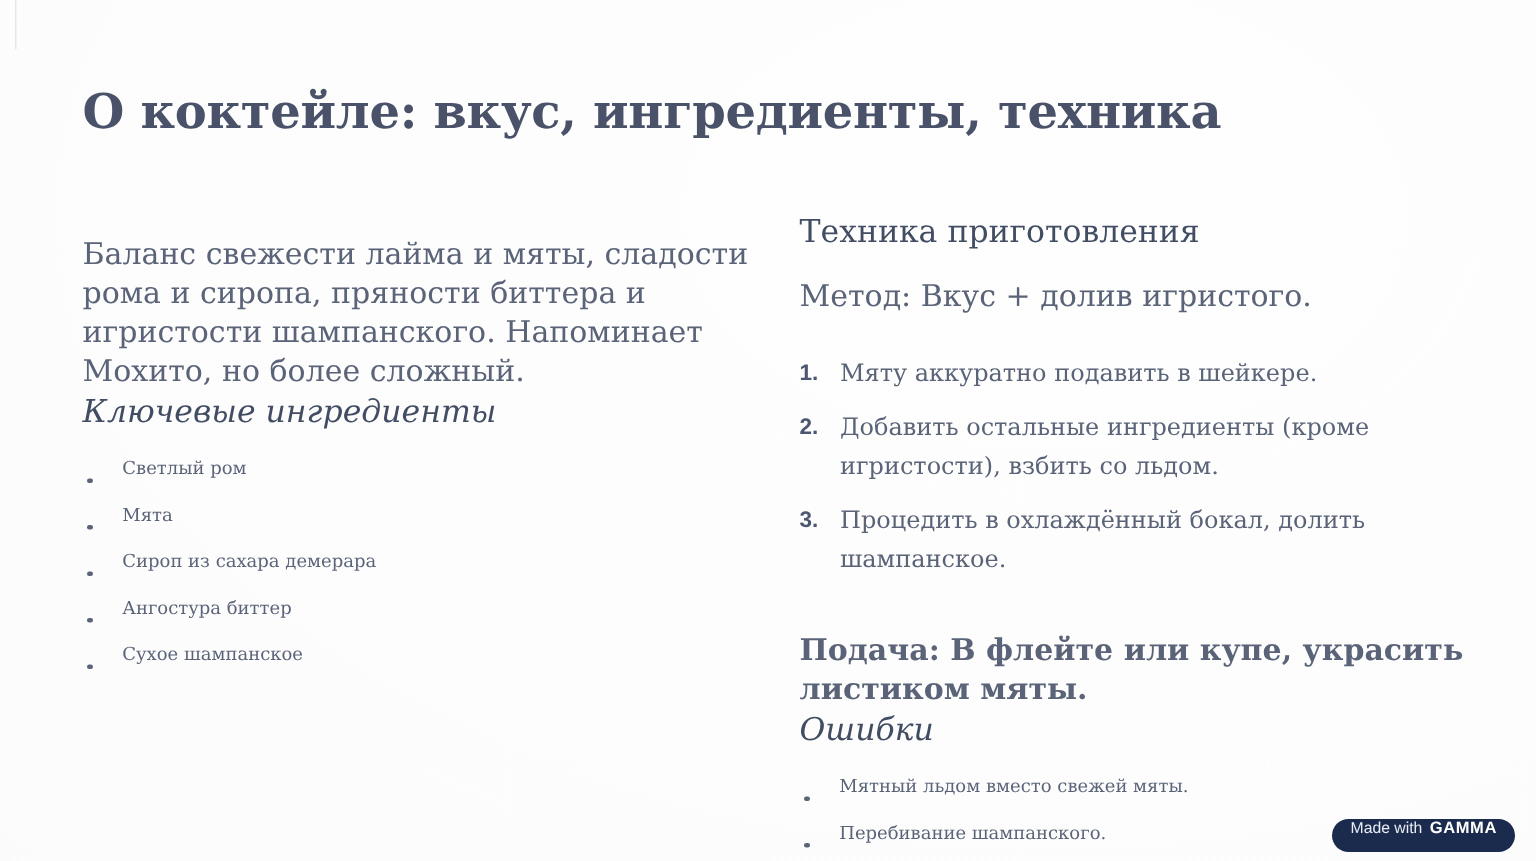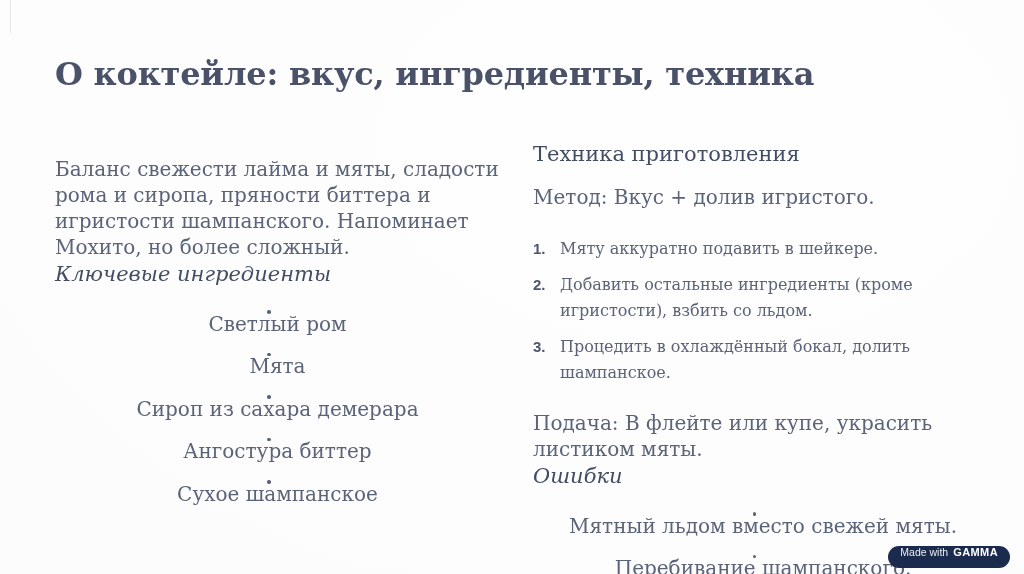--- a/index.html
+++ b/index.html
@@ -53,26 +53,25 @@
     color: #5a6377;
   }
   .heading-gap { margin-top: 18px; font-style: italic; }
   ul.dot-list {
     list-style: none;
     margin: 14px 0 0 0;
     padding: 0;
   }
   ul.dot-list li {
     display: flex;
-    align-items: center;
+    align-items: flex-end;
     margin-bottom: 11px;
-    font-size: 20px;
+    font-size: 12px;
     line-height: 20px;
     color: #5a6377;
-    flex-direction: column;
   }
   .dot {
     flex: 0 0 auto;
     width: 3.5px; height: 3.5px;
     border-radius: 50%;
     background: #5a6377;
     margin: 8px 20px 0 3px;
   }
   ol.step-list {
     list-style: none;
@@ -88,21 +87,21 @@
     color: #5a6377;
   }
   .num {
     flex: 0 0 27px;
     font-family: "Liberation Sans", sans-serif;
     font-weight: bold;
     font-size: 15px;
     line-height: 26px;
     color: #4d5670;
   }
-  p.serve-text { margin-top: 24px; }
+  p.serve-text { margin-top: 34px; font-weight: bold; }
   .badge {
     position: absolute;
     right: 14px; bottom: 6px;
     height: 22px;
     padding: 0 12px;
     border-radius: 12px;
     background: #1b2b4d;
     display: flex;
     align-items: flex-start;
     font-family: "Liberation Sans", sans-serif;

